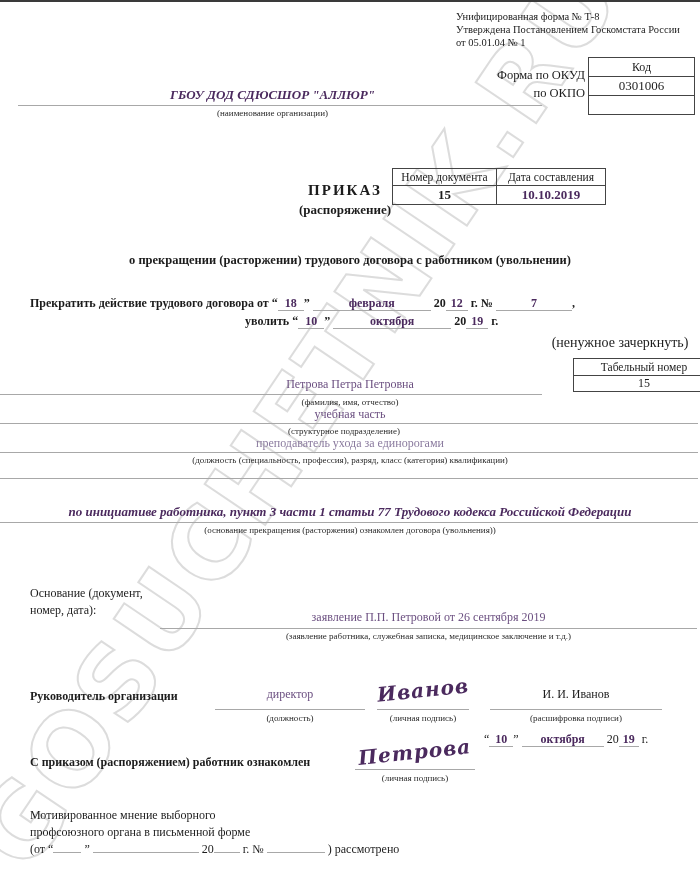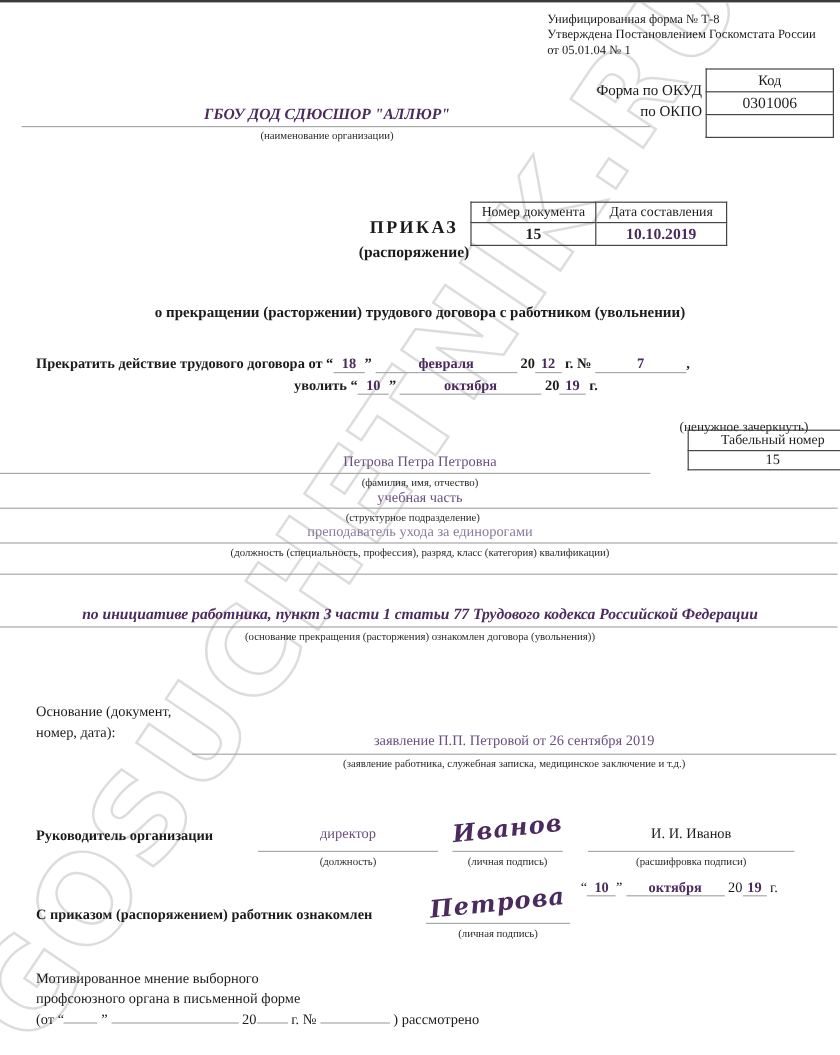--- a/index.html
+++ b/index.html
@@ -107,21 +107,21 @@
     </div>
 
     <div class="abs nw fs12" style="left:245px; top:312px;">
       <span class="b">уволить</span>
       <span class="b">“</span><span class="blank pv" style="width:26px;">10</span><span class="b">”</span>
       <span class="field pv" style="width:118px;">октября</span>
       <span class="b">20</span><span class="blank pv" style="width:22px;">19</span>
       <span class="b">г.</span>
     </div>
 
-    <div class="abs c" style="left:545px; top:333px; width:150px; font-size:11px;margin-top:15px;">(ненужное зачеркнуть)</div>
+    <div class="abs c" style="left:545px; top:333px; width:150px; font-size:14px;">(ненужное зачеркнуть)</div>
 
     <table class="ftable abs" style="left:573px; top:356px; width:142px;">
       <tbody>
           <tr>
             <td style="height:16px; font-size:11.5px;">Табельный номер</td>
           </tr>
       <tr>
             <td style="height:15px; font-size:12px;">15</td>
           </tr>
     </tbody>

